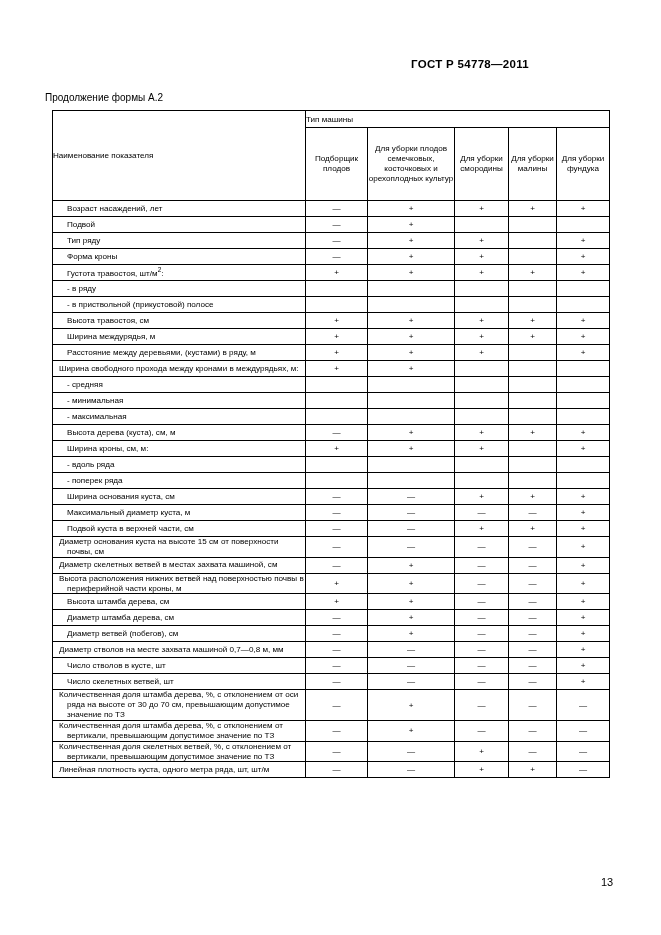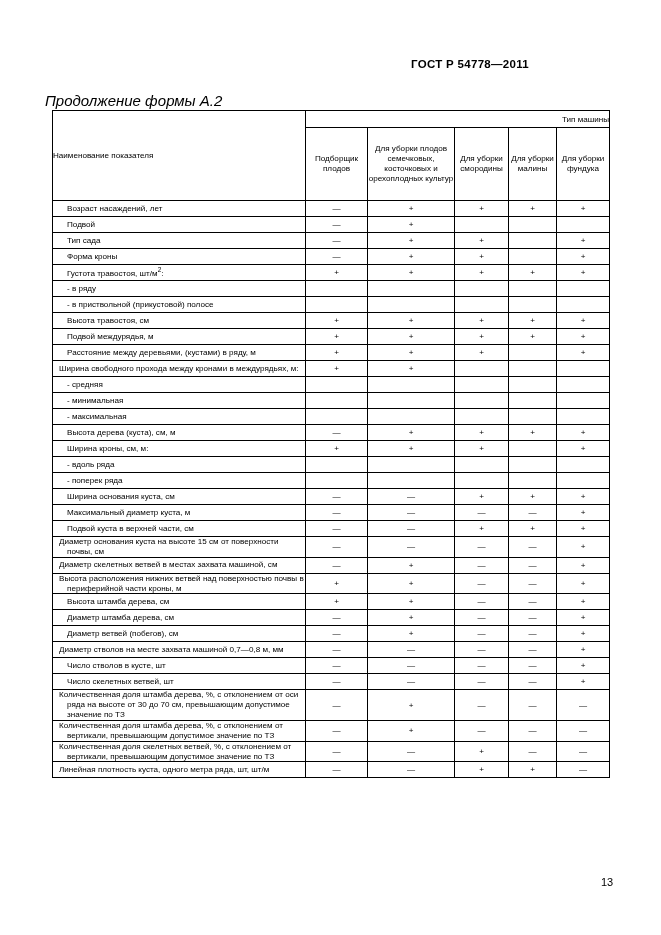--- a/index.html
+++ b/index.html
@@ -27,41 +27,40 @@
     right: 52px;
     font-size: 11.5px;
     font-weight: bold;
     letter-spacing: 0.3px;
     white-space: nowrap;
   }
   .form-caption {
     position: absolute;
     top: 92px;
     left: 45px;
-    font-size: 15px;
-    font-style: italic;
+    font-size: 10px;
   }
   table.main {
     position: absolute;
     top: 110px;
     left: 52px;
     width: 557px;
     border-collapse: collapse;
     table-layout: fixed;
   }
   table.main td, table.main th {
     border: 1px solid #000000;
     font-weight: normal;
     font-size: 8.1px;
     padding: 0;
     vertical-align: middle;
   }
   th.head-type {
     height: 16px;
-    text-align: right;
+    text-align: left;
     font-size: 8.2px;
   }
   th.head-name {
     text-align: left;
     font-size: 8.4px;
     vertical-align: middle;
     padding: 2px 4px;
   }
   th.head-col {
     text-align: center;
@@ -144,21 +143,21 @@
         </tr>
         <tr>
           <td class="row-name indent">Подвой</td>
           <td class="mark">—</td>
           <td class="mark">+</td>
           <td class="mark"></td>
           <td class="mark"></td>
           <td class="mark"></td>
         </tr>
         <tr>
-          <td class="row-name indent">Тип сада</td>
+          <td class="row-name indent">Тип ряду</td>
           <td class="mark">—</td>
           <td class="mark">+</td>
           <td class="mark">+</td>
           <td class="mark"></td>
           <td class="mark">+</td>
         </tr>
         <tr>
           <td class="row-name indent">Форма кроны</td>
           <td class="mark">—</td>
           <td class="mark">+</td>
@@ -192,21 +191,21 @@
         </tr>
         <tr>
           <td class="row-name indent">Высота травостоя, см</td>
           <td class="mark">+</td>
           <td class="mark">+</td>
           <td class="mark">+</td>
           <td class="mark">+</td>
           <td class="mark">+</td>
         </tr>
         <tr>
-          <td class="row-name indent">Подвой междурядья, м</td>
+          <td class="row-name indent">Ширина междурядья, м</td>
           <td class="mark">+</td>
           <td class="mark">+</td>
           <td class="mark">+</td>
           <td class="mark">+</td>
           <td class="mark">+</td>
         </tr>
         <tr>
           <td class="row-name indent">Расстояние между деревьями, (кустами) в ряду, м</td>
           <td class="mark">+</td>
           <td class="mark">+</td>

